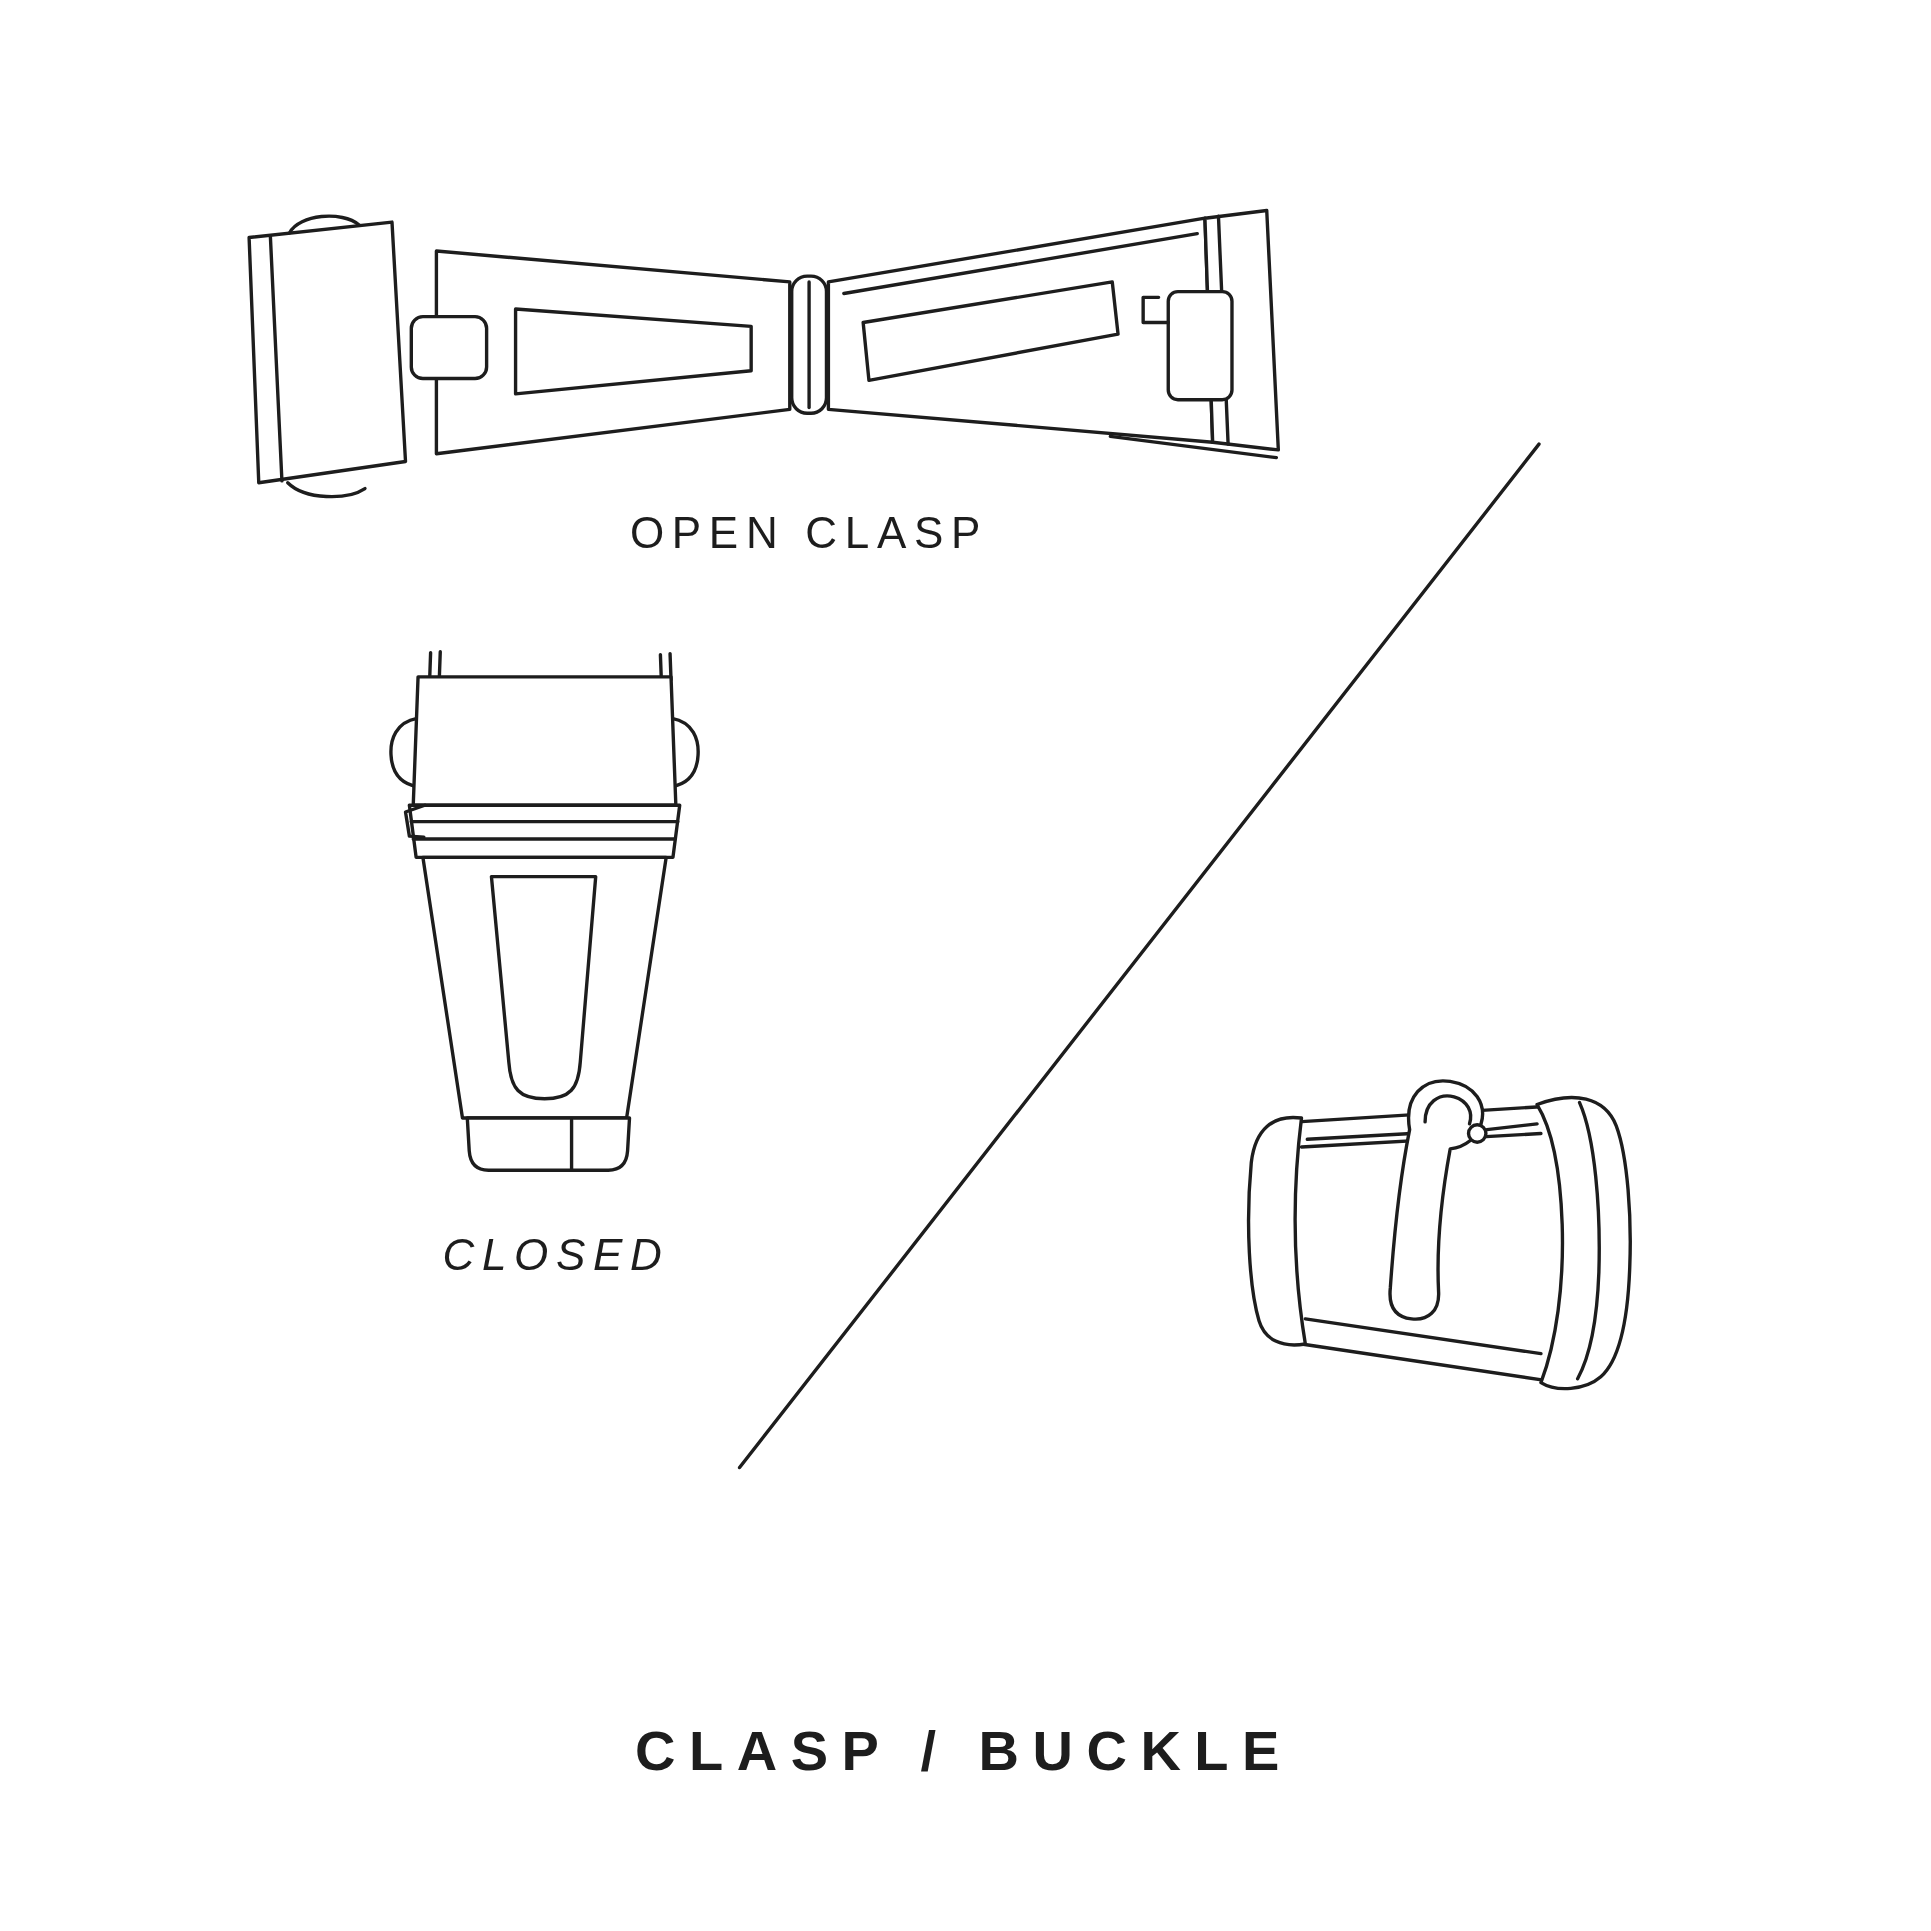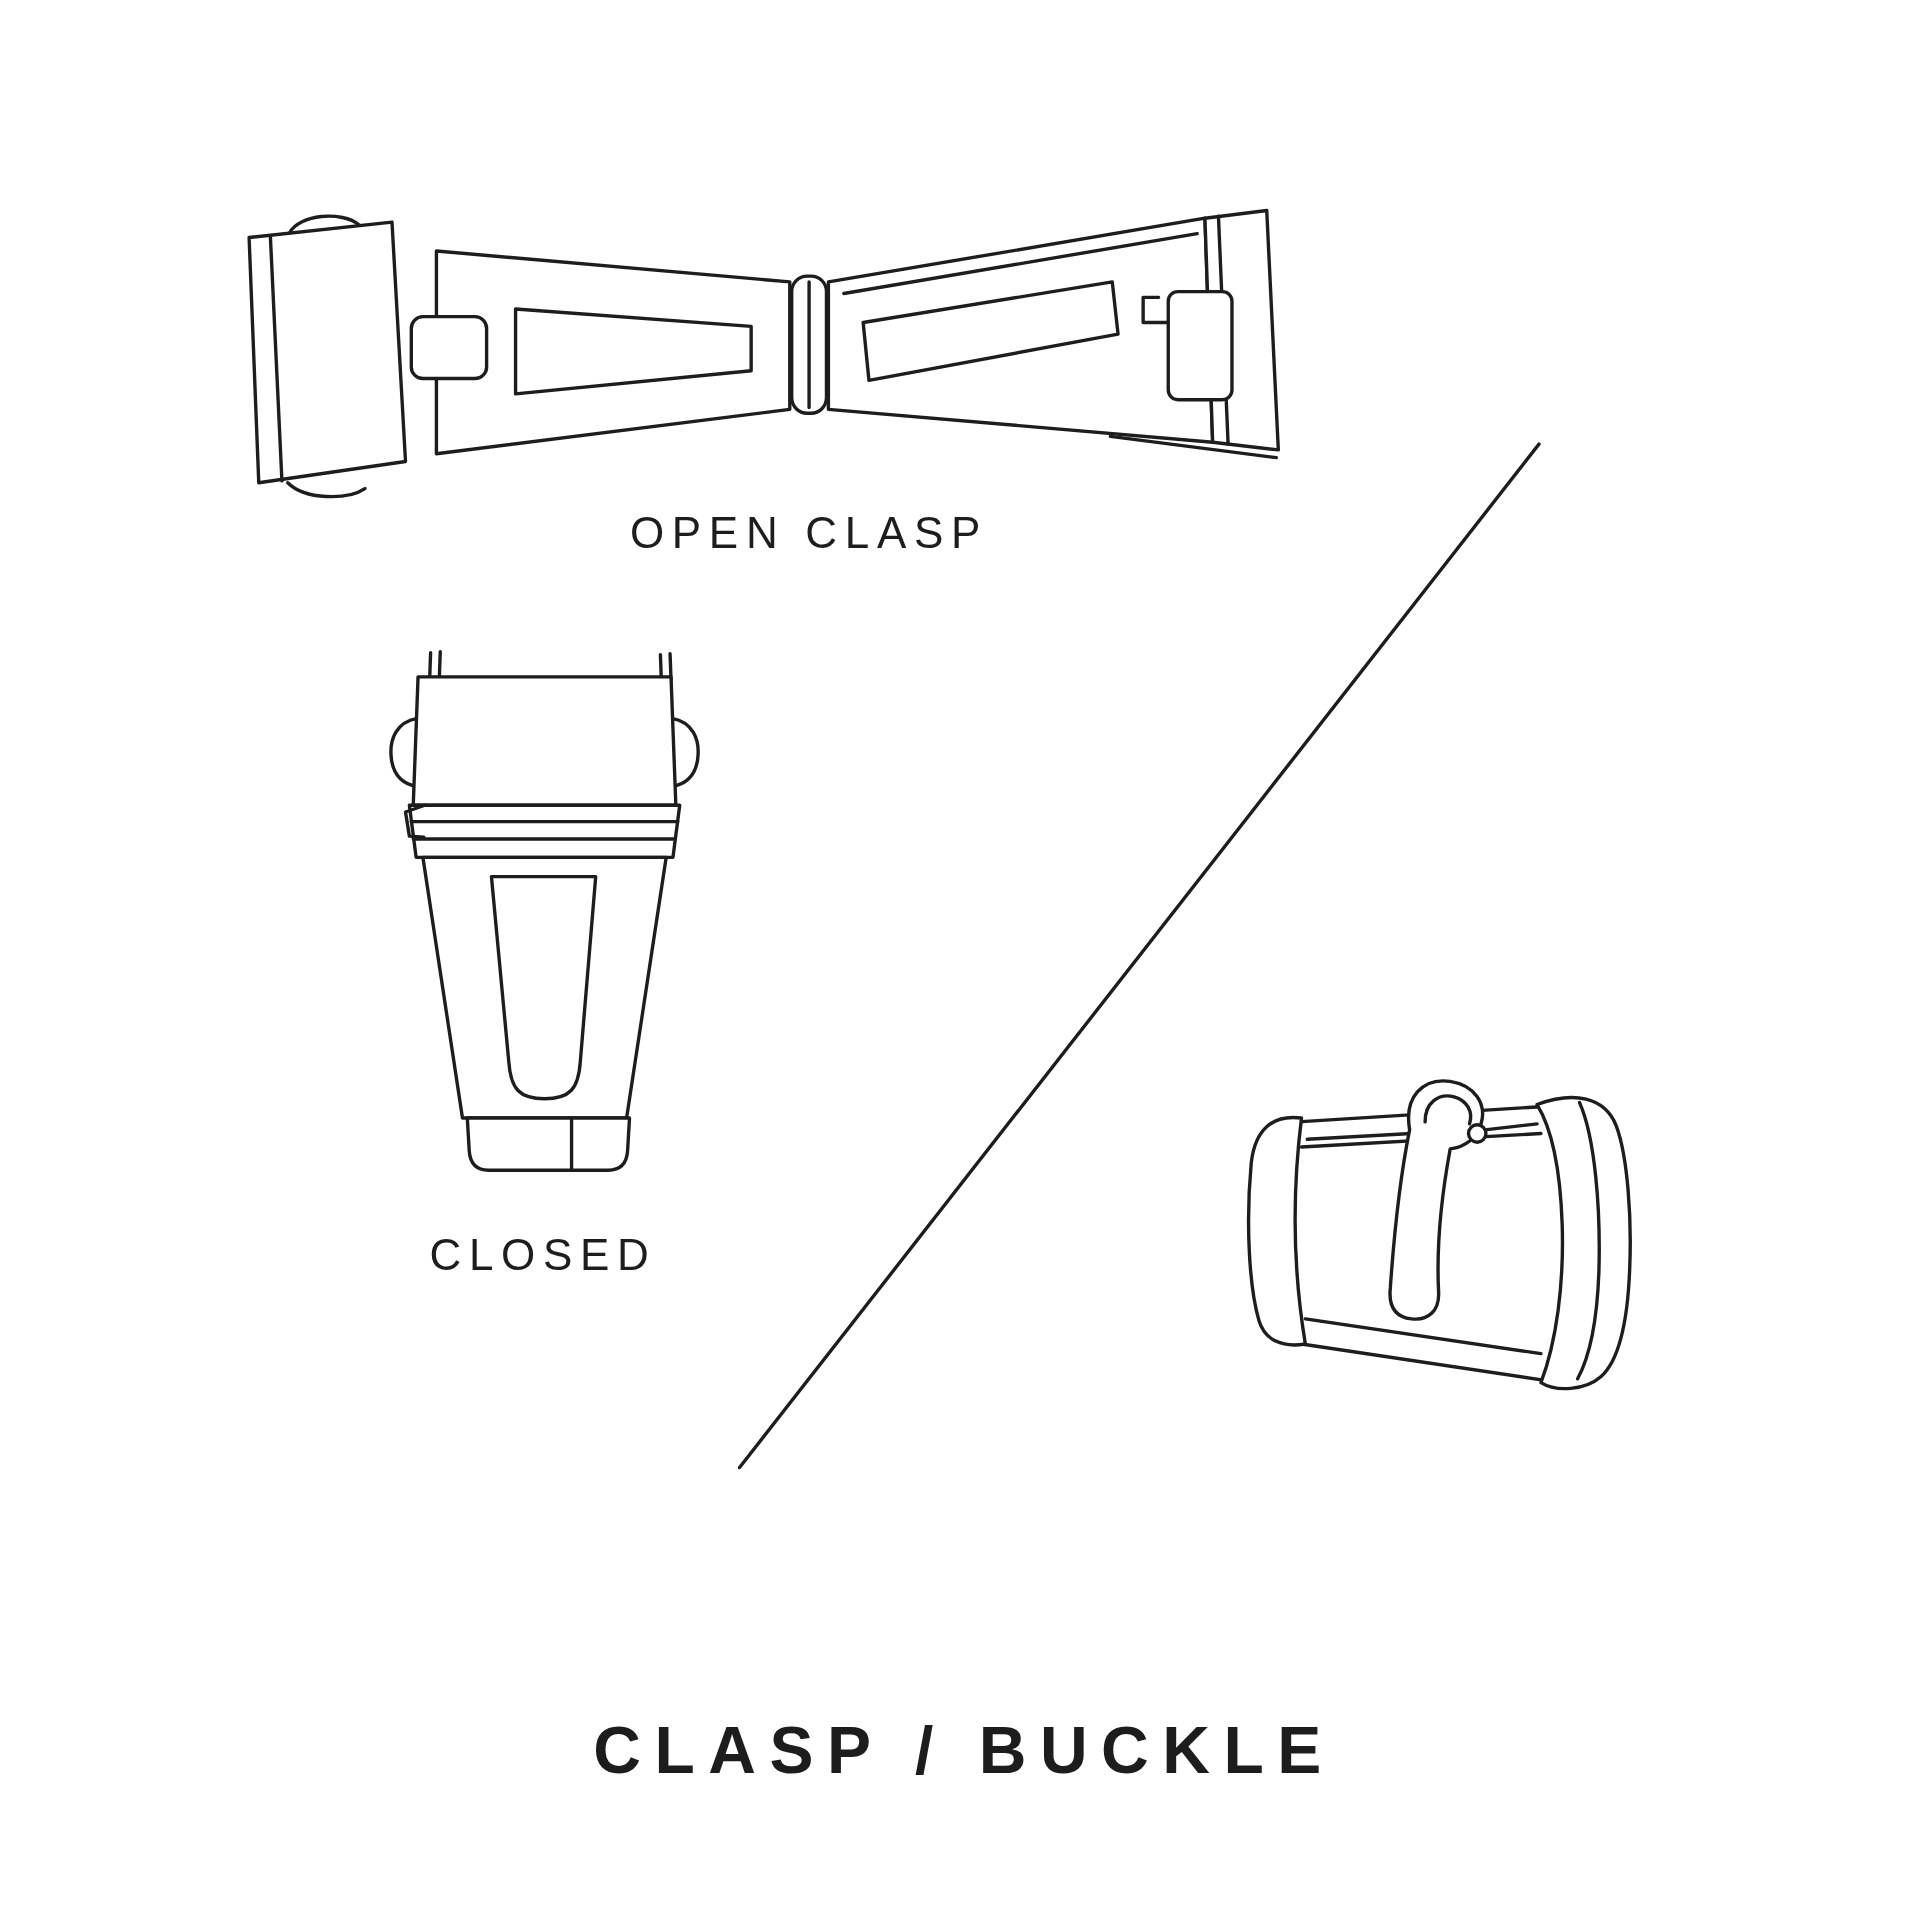--- a/index.html
+++ b/index.html
@@ -32,21 +32,21 @@
     transform:translate(-50%,-50%);
     color:var(--ink);
     white-space:nowrap;
   }
   .caption{
     font-size:44px;
     letter-spacing:7.7px;
     font-weight:500;
   }
   .title{
-    font-size:66px;
+    font-size:56px;
     letter-spacing:13.5px;
     font-weight:600;
   }
 </style>
 </head>
 <body>
 
 <div class="canvas">
 
   <svg class="art" width="1931" height="1931" viewBox="0 0 2000 2000">
@@ -117,18 +117,18 @@
       <path d="M1540,1170 L1592,1164"></path>
 
       <path class="fw" d="M1460,1170 C1454,1136 1474,1116 1502,1120 C1528,1124 1540,1144 1534,1164 C1530,1178 1518,1188 1502,1190 C1492,1244 1488,1298 1490,1338 C1491,1358 1479,1368 1462,1366 C1445,1364 1438,1353 1440,1334 C1444,1276 1450,1220 1460,1170 Z"></path>
       <path d="M1476,1162 C1476,1142 1490,1132 1506,1136 C1520,1140 1526,1152 1522,1164"></path>
       <circle class="fw" cx="1530" cy="1174" r="9"></circle>
     </g>
   </svg>
 
   <div class="label caption" style="left:809px; top:533px;">OPEN CLASP</div>
 
-  <div class="label caption" style="left:543px; top:1255px;">CLOSED</div>
+  <div class="label caption" style="left:556px; top:1255px;font-style:italic;">CLOSED</div>
 
   <div class="label title" style="left:964px; top:1750px;">CLASP / BUCKLE</div>
 
 </div>
 
 
 </body></html>

